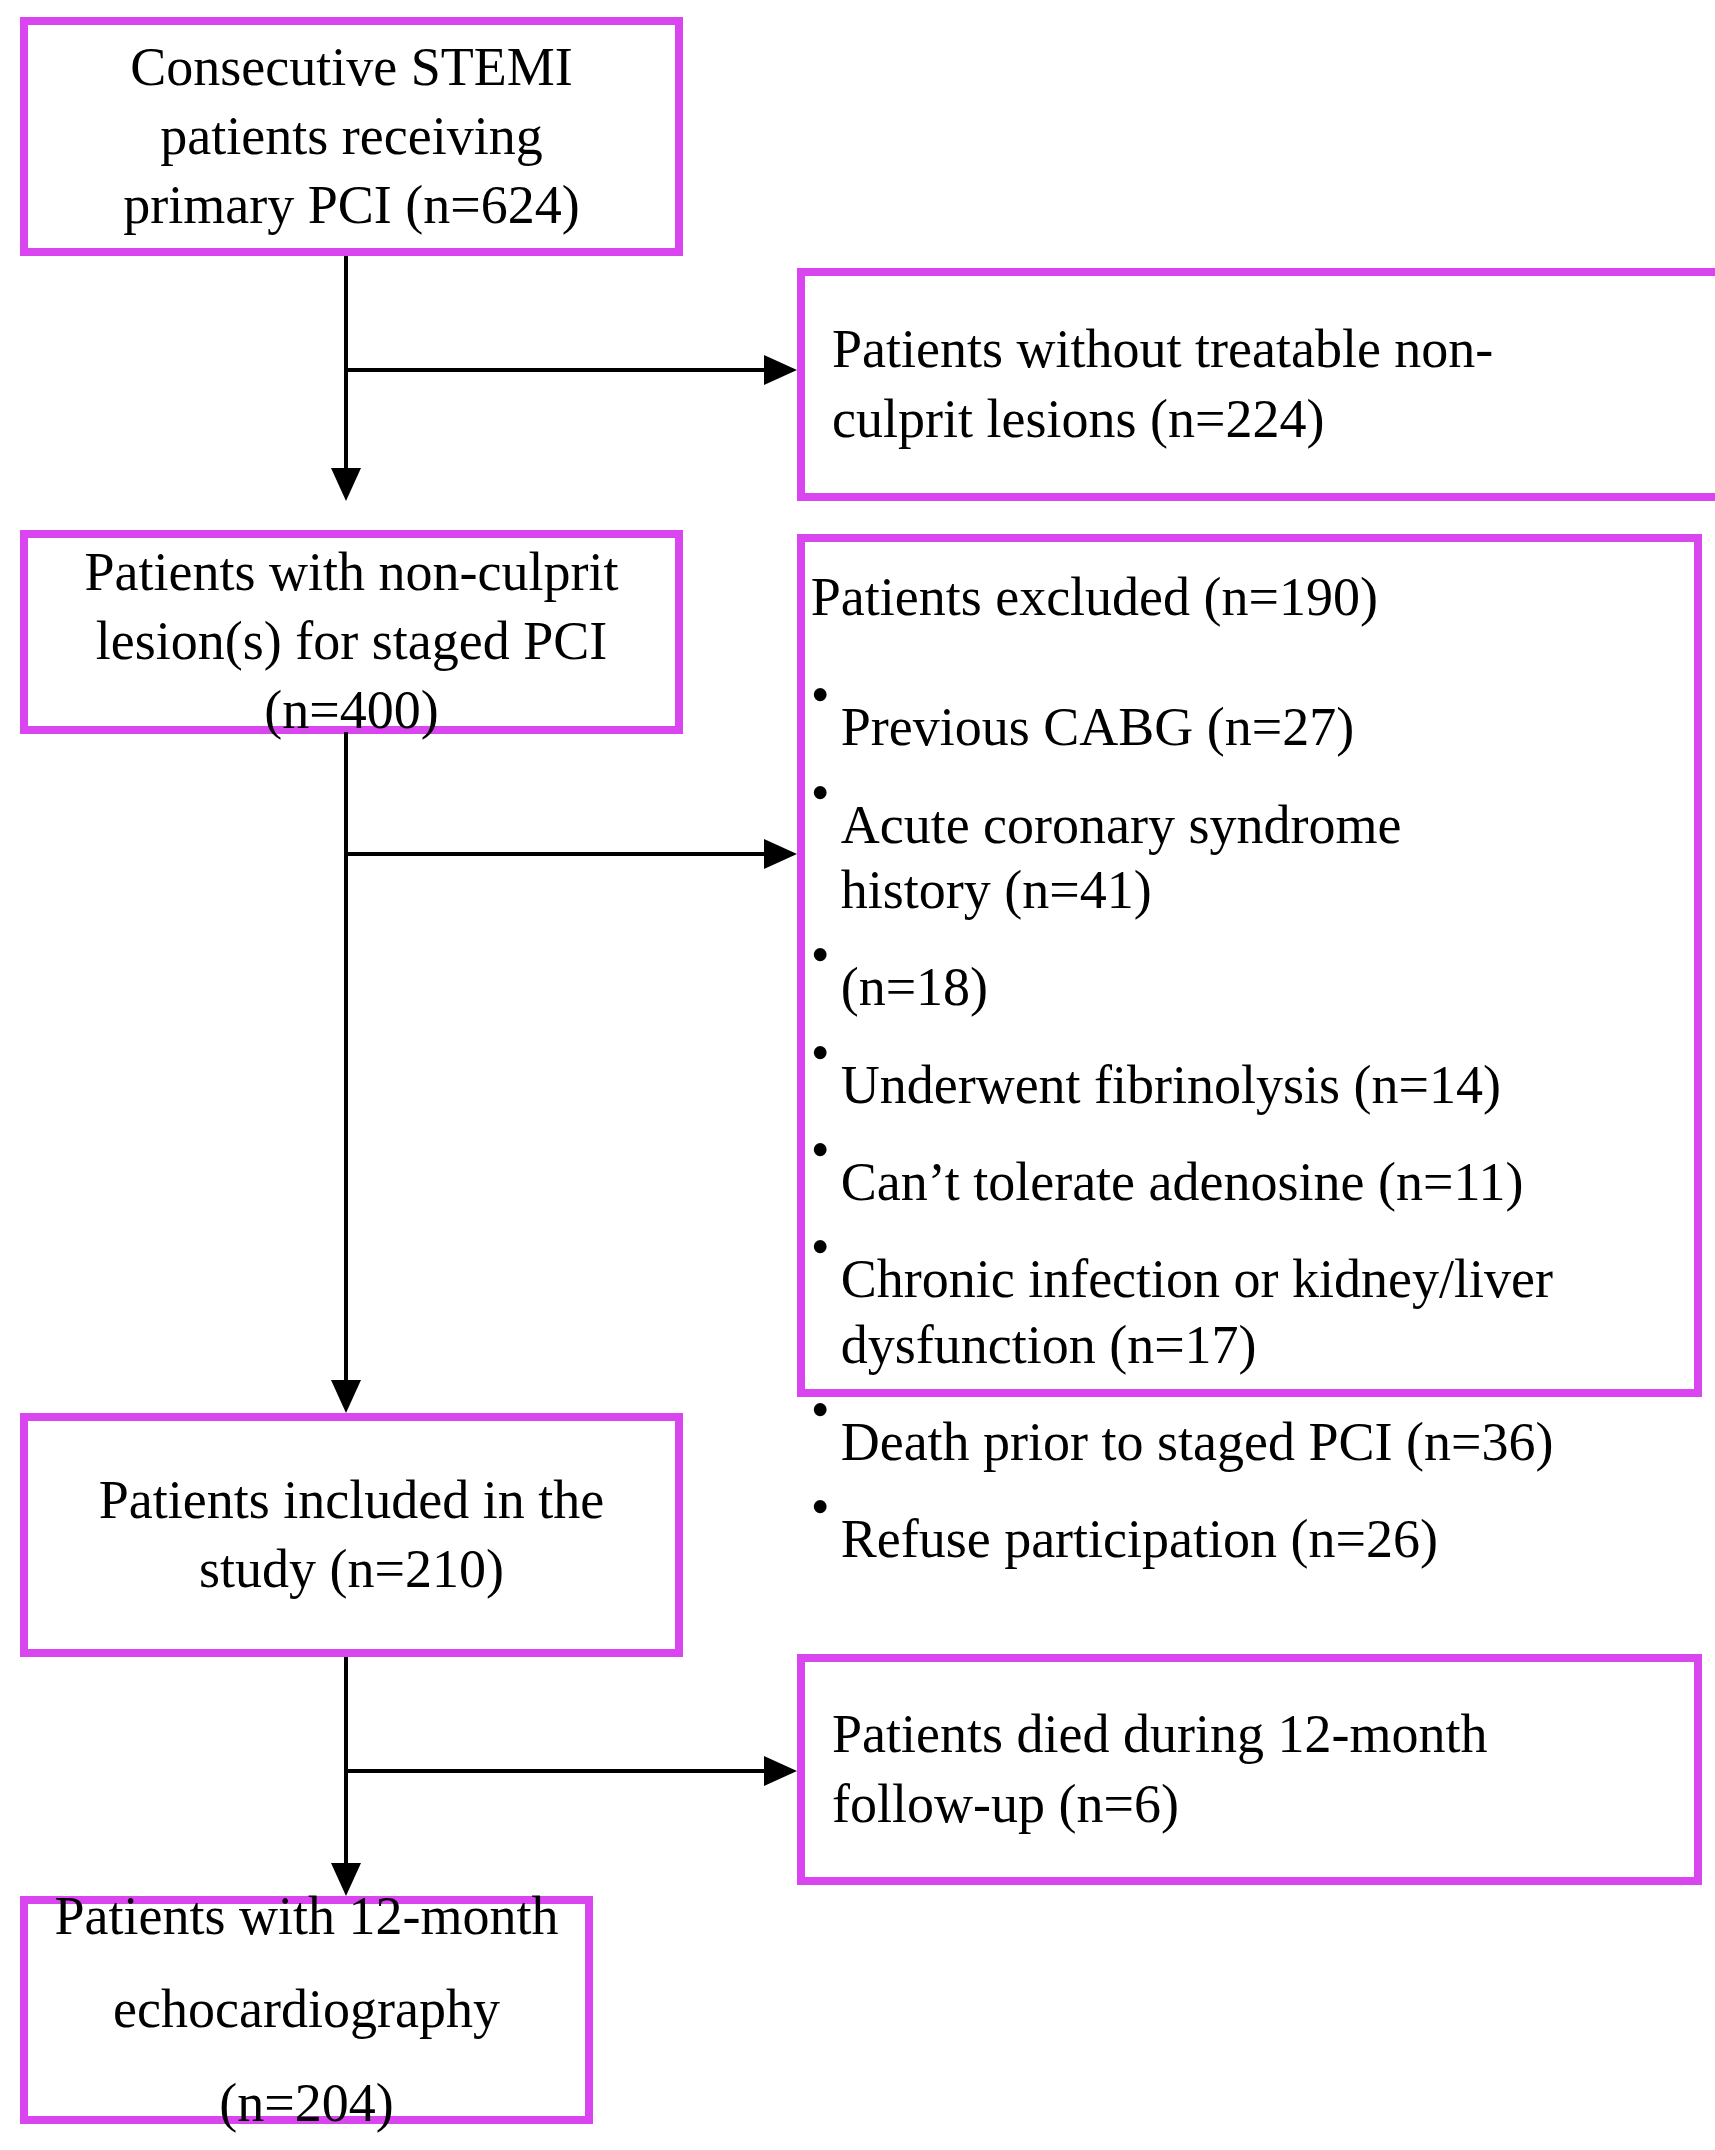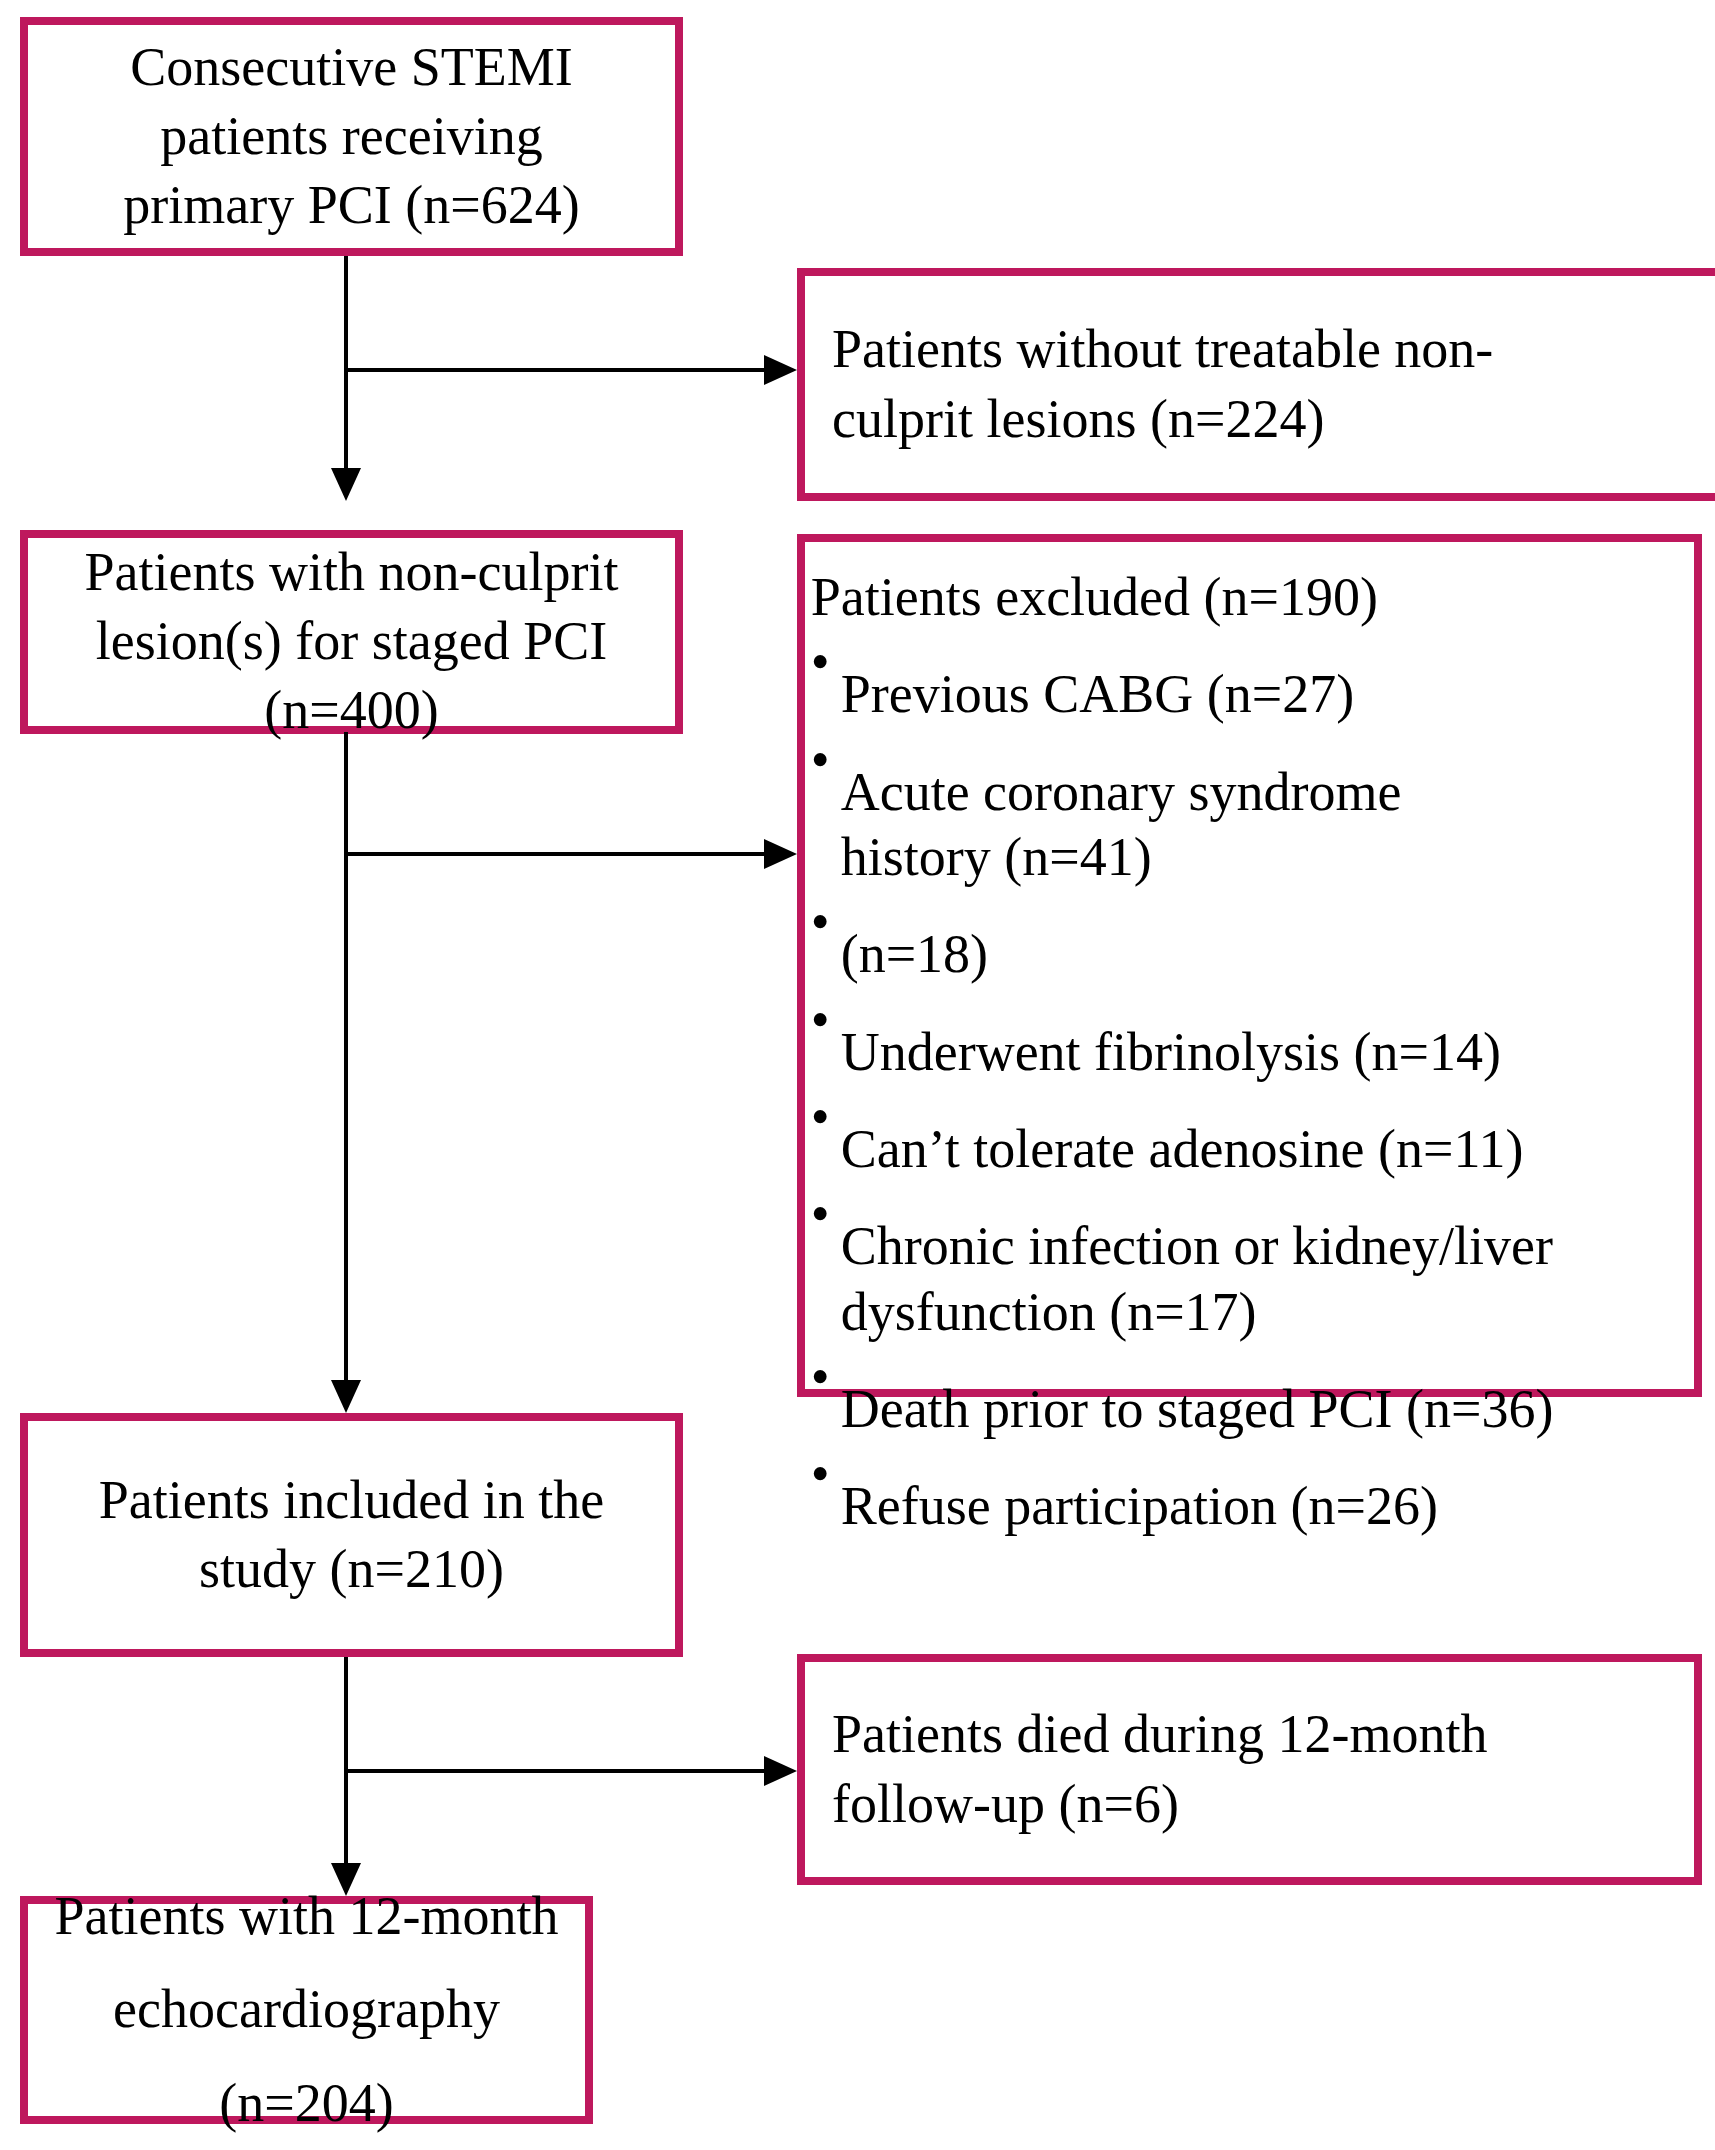--- a/index.html
+++ b/index.html
@@ -17,21 +17,21 @@
   .canvas {
     position: absolute;
     left: 0; top: 0;
     width: 1715px;
     height: 2151px;
     background: #ffffff;
   }
   .flowbox {
     position: absolute;
     box-sizing: border-box;
-    border: 8px solid #be185d;
+    border: 8px solid #d946ef;
     background: #ffffff;
     font-size: 54px;
     line-height: 1.28;
     display: flex;
     flex-direction: column;
     justify-content: center;
   }
   .flowbox.centered { text-align: center; align-items: center; }
   .flowbox.leftalign { text-align: left; padding-left: 27px; padding-right: 17px; }
 
@@ -42,20 +42,21 @@
   #box-g { left: 20px;   top: 1896px; width: 573px; height: 228px; gap: 24px; }
 
   
   #box-b { left: 797px; top: 268px;  width: 959px; height: 233px; }
   #box-d {
     left: 797px; top: 534px; width: 905px; height: 863px;
     justify-content: flex-start;
     text-align: left;
     padding: 23px 6.8px 11.4px 4.6px;
     line-height: 1.21;
+    gap: 33px;
   }
   #box-f { left: 797px; top: 1654px; width: 905px; height: 231px; }
 
   .bullet-row {
     display: flex;
     flex-direction: row;
     align-items: flex-start;
   }
   .bullet-marker {
     flex: 0 0 30px;

